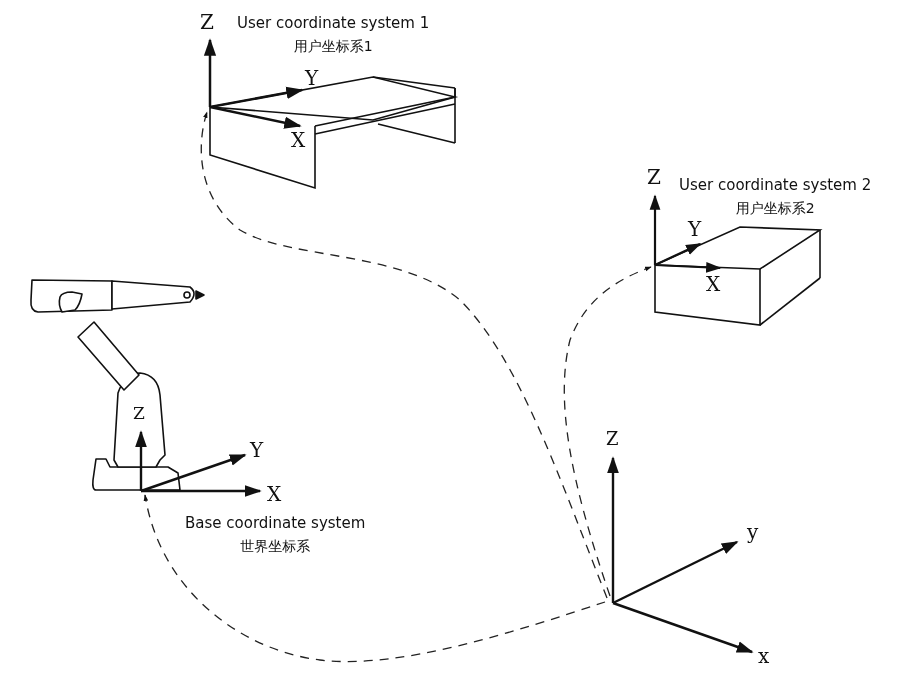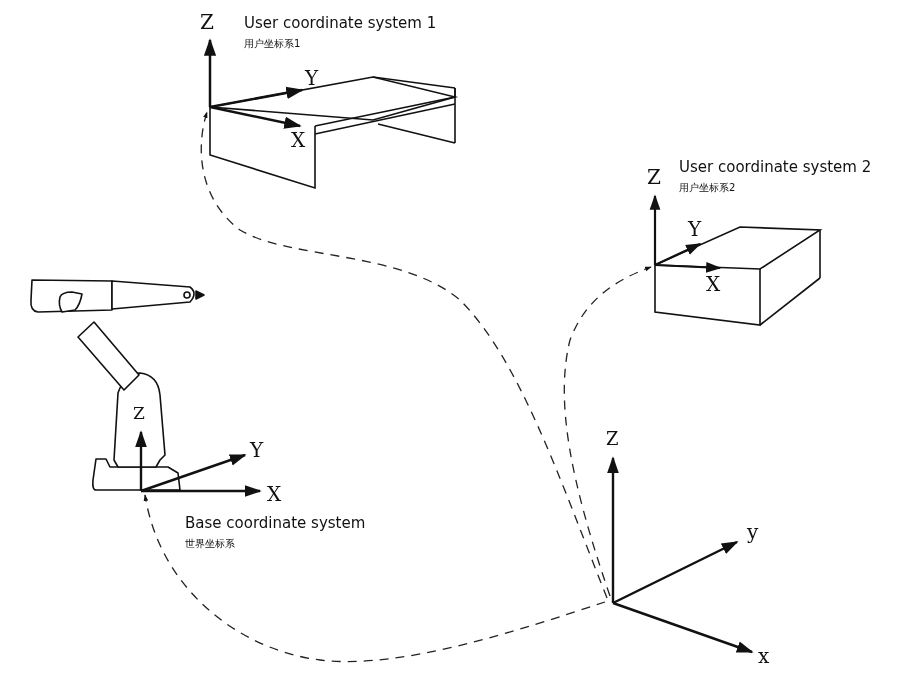--- a/index.html
+++ b/index.html
@@ -1,19 +1,19 @@
 <!DOCTYPE html>
 <html><head>
 <meta charset="utf-8">
 <style>
   html, body { margin: 0; padding: 0; background: #ffffff; }
   body { width: 900px; height: 674px; position: relative; overflow: hidden; font-family: "DejaVu Sans", sans-serif; }
   #stage { position: absolute; left: 0; top: 0; width: 900px; height: 674px; }
   .label { position: absolute; color: #111; font-size: 15px; white-space: nowrap; line-height: 1.2; }
-  .label .cn { display: block; font-size: 10px; margin-top: 6px; }
+  .label .cn { display: block; font-size: 14px; margin-top: 6px; text-align: center; }
   .axis-letter { position: absolute; font-family: "DejaVu Serif", serif; font-size: 20px; color: #111; line-height: 1; }
 </style>
 </head>
 <body>
 
 <div id="stage">
   <svg width="900" height="674" viewBox="0 0 900 674" xmlns="http://www.w3.org/2000/svg">
     <defs>
       <marker id="arr" viewBox="0 0 10 10" refX="9" refY="5" markerWidth="7" markerHeight="7" orient="auto-start-reverse">
         <path d="M0,1.5 L10,5 L0,8.5 z" fill="#111"></path>
@@ -81,30 +81,30 @@
       <path d="M607,598 C560,480 520,360 460,300 C400,250 290,260 240,230 C200,200 195,150 207,112" marker-end="url(#arrsm)"></path>
       <path d="M610,596 C570,480 555,400 570,340 C585,300 615,280 651,267" marker-end="url(#arrsm)"></path>
       <path d="M605,602 C520,630 400,670 320,660 C240,650 160,590 145,495" marker-end="url(#arrsm)"></path>
     </g>
   </svg>
 
   
   <span class="axis-letter" style="left:200px;top:12px;">Z</span>
   <span class="axis-letter" style="left:305px;top:68px;">Y</span>
   <span class="axis-letter" style="left:291px;top:130px;">X</span>
-  <div class="label" style="left:244px;top:14px;">
+  <div class="label" style="left:237px;top:14px;">
     <span>User coordinate system 1</span>
     <span class="cn">用户坐标系1</span>
   </div>
 
   
   <span class="axis-letter" style="left:647px;top:167px;">Z</span>
   <span class="axis-letter" style="left:688px;top:219px;">Y</span>
   <span class="axis-letter" style="left:706px;top:274px;">X</span>
-  <div class="label" style="left:679px;top:158px;">
+  <div class="label" style="left:679px;top:176px;">
     <span>User coordinate system 2</span>
     <span class="cn">用户坐标系2</span>
   </div>
 
   
   <span class="axis-letter" style="left:133px;top:405px;font-size:17px;">Z</span>
   <span class="axis-letter" style="left:250px;top:440px;">Y</span>
   <span class="axis-letter" style="left:267px;top:484px;">X</span>
   <div class="label" style="left:185px;top:514px;">
     <span>Base coordinate system</span>

